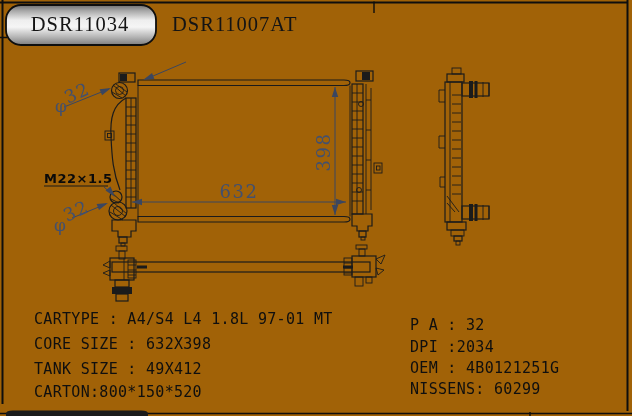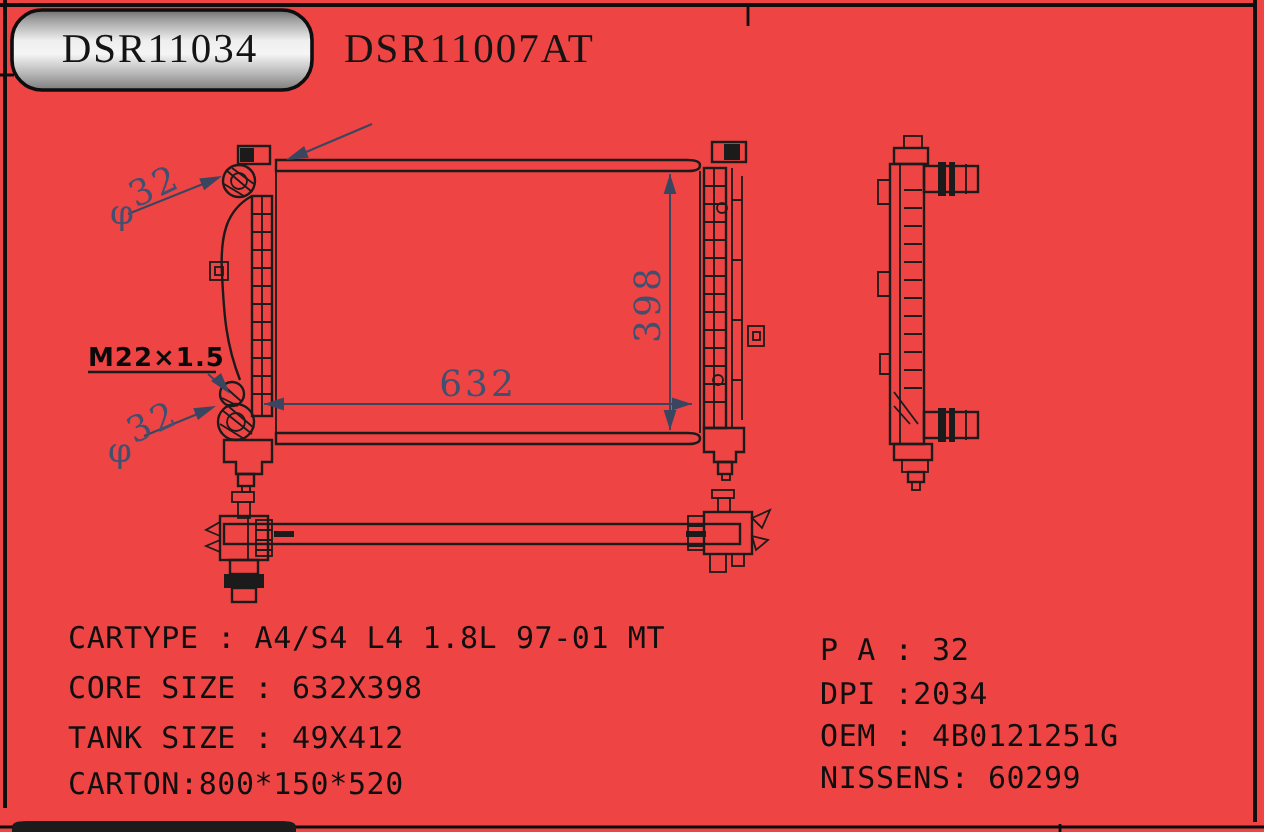--- a/index.html
+++ b/index.html
@@ -1,16 +1,16 @@
 <!DOCTYPE html>
 <html><head>
 <meta charset="utf-8">
 <style>
   html,body{margin:0;padding:0;background:#ffffff;}
-  .stage{position:relative;width:632px;height:416px;background:#ef4444;overflow:hidden;}
+  .stage{position:relative;width:632px;height:416px;background:#a16207;overflow:hidden;}
   svg{position:absolute;left:0;top:0;}
   .ln{stroke:#1b1b1b;fill:none;stroke-width:1.2;}
   .lnthin{stroke:#1b1b1b;fill:none;stroke-width:0.9;}
   .fillb{fill:#1b1b1b;stroke:none;}
   .border{stroke:#0e0e0e;fill:none;stroke-width:2;}
   .tick{stroke:#0e0e0e;fill:none;stroke-width:1.4;}
   .dim{stroke:#3a4660;fill:none;stroke-width:1;}
   .dimfill{fill:#3a4660;stroke:none;}
   .t-code{font-family:"Liberation Serif",serif;font-size:20.5px;letter-spacing:1px;fill:#141414;}
   .t-mono{font-family:"DejaVu Sans Mono",monospace;font-size:15px;letter-spacing:0.3px;fill:#0f0f0f;}

